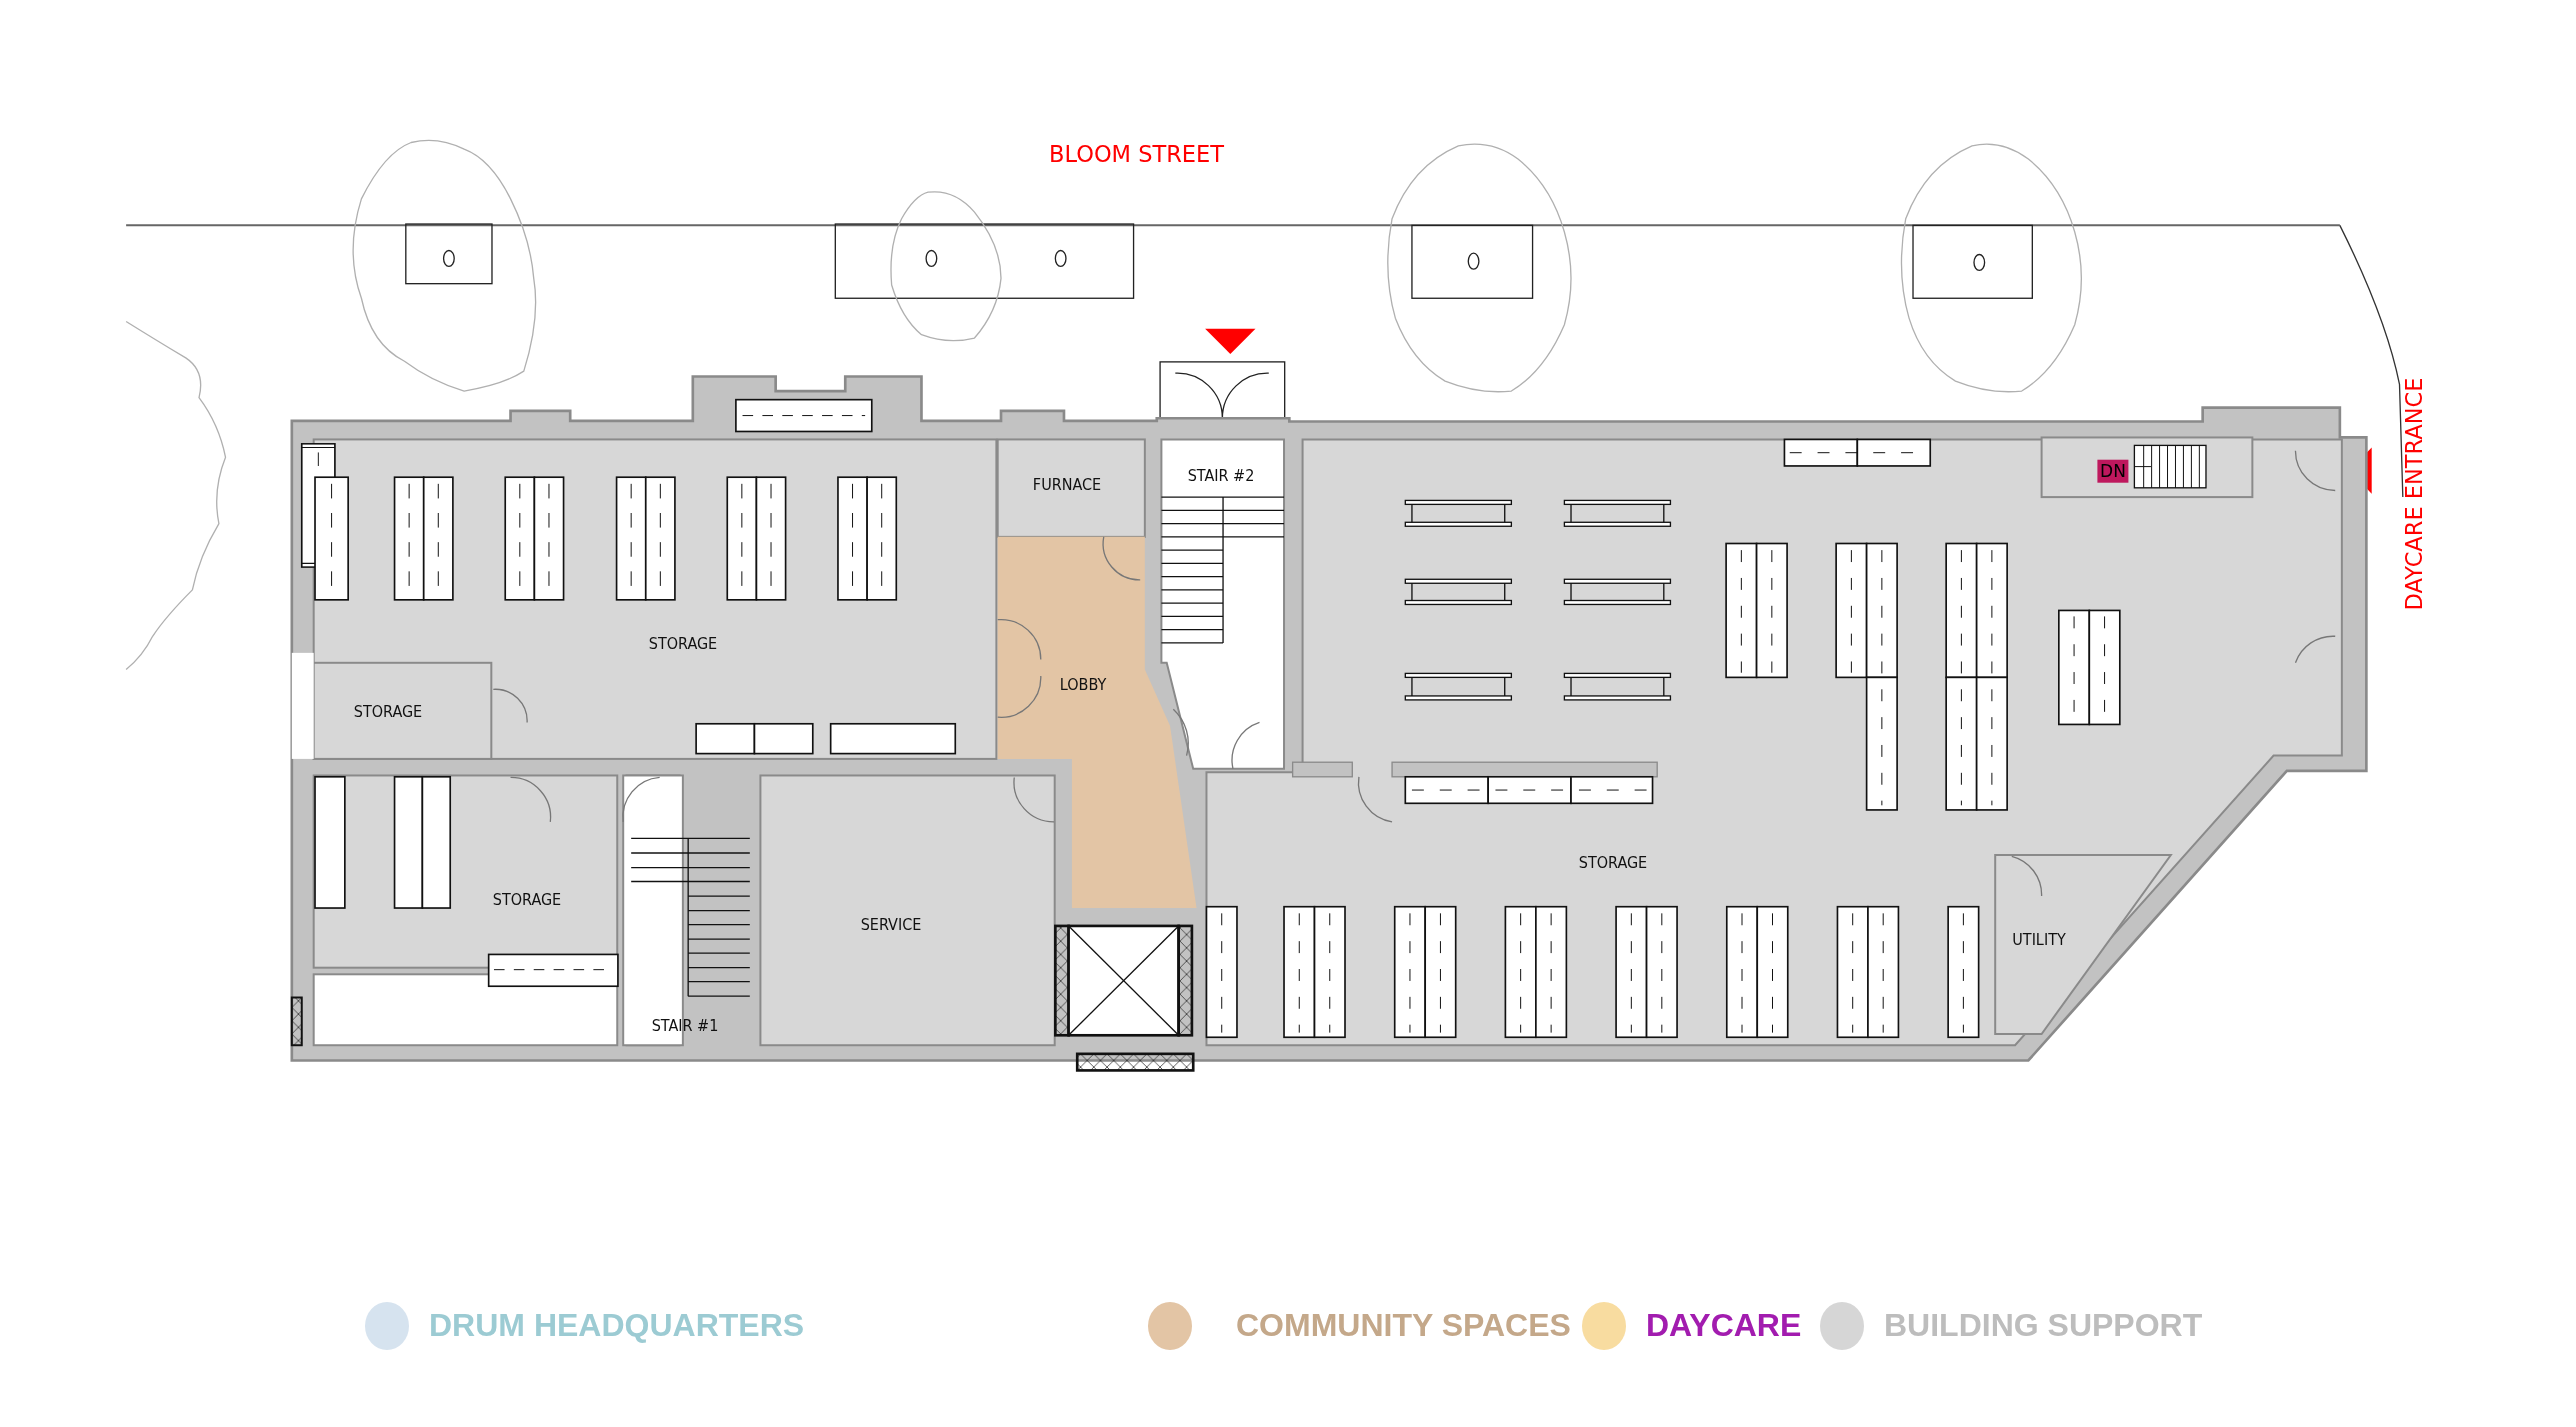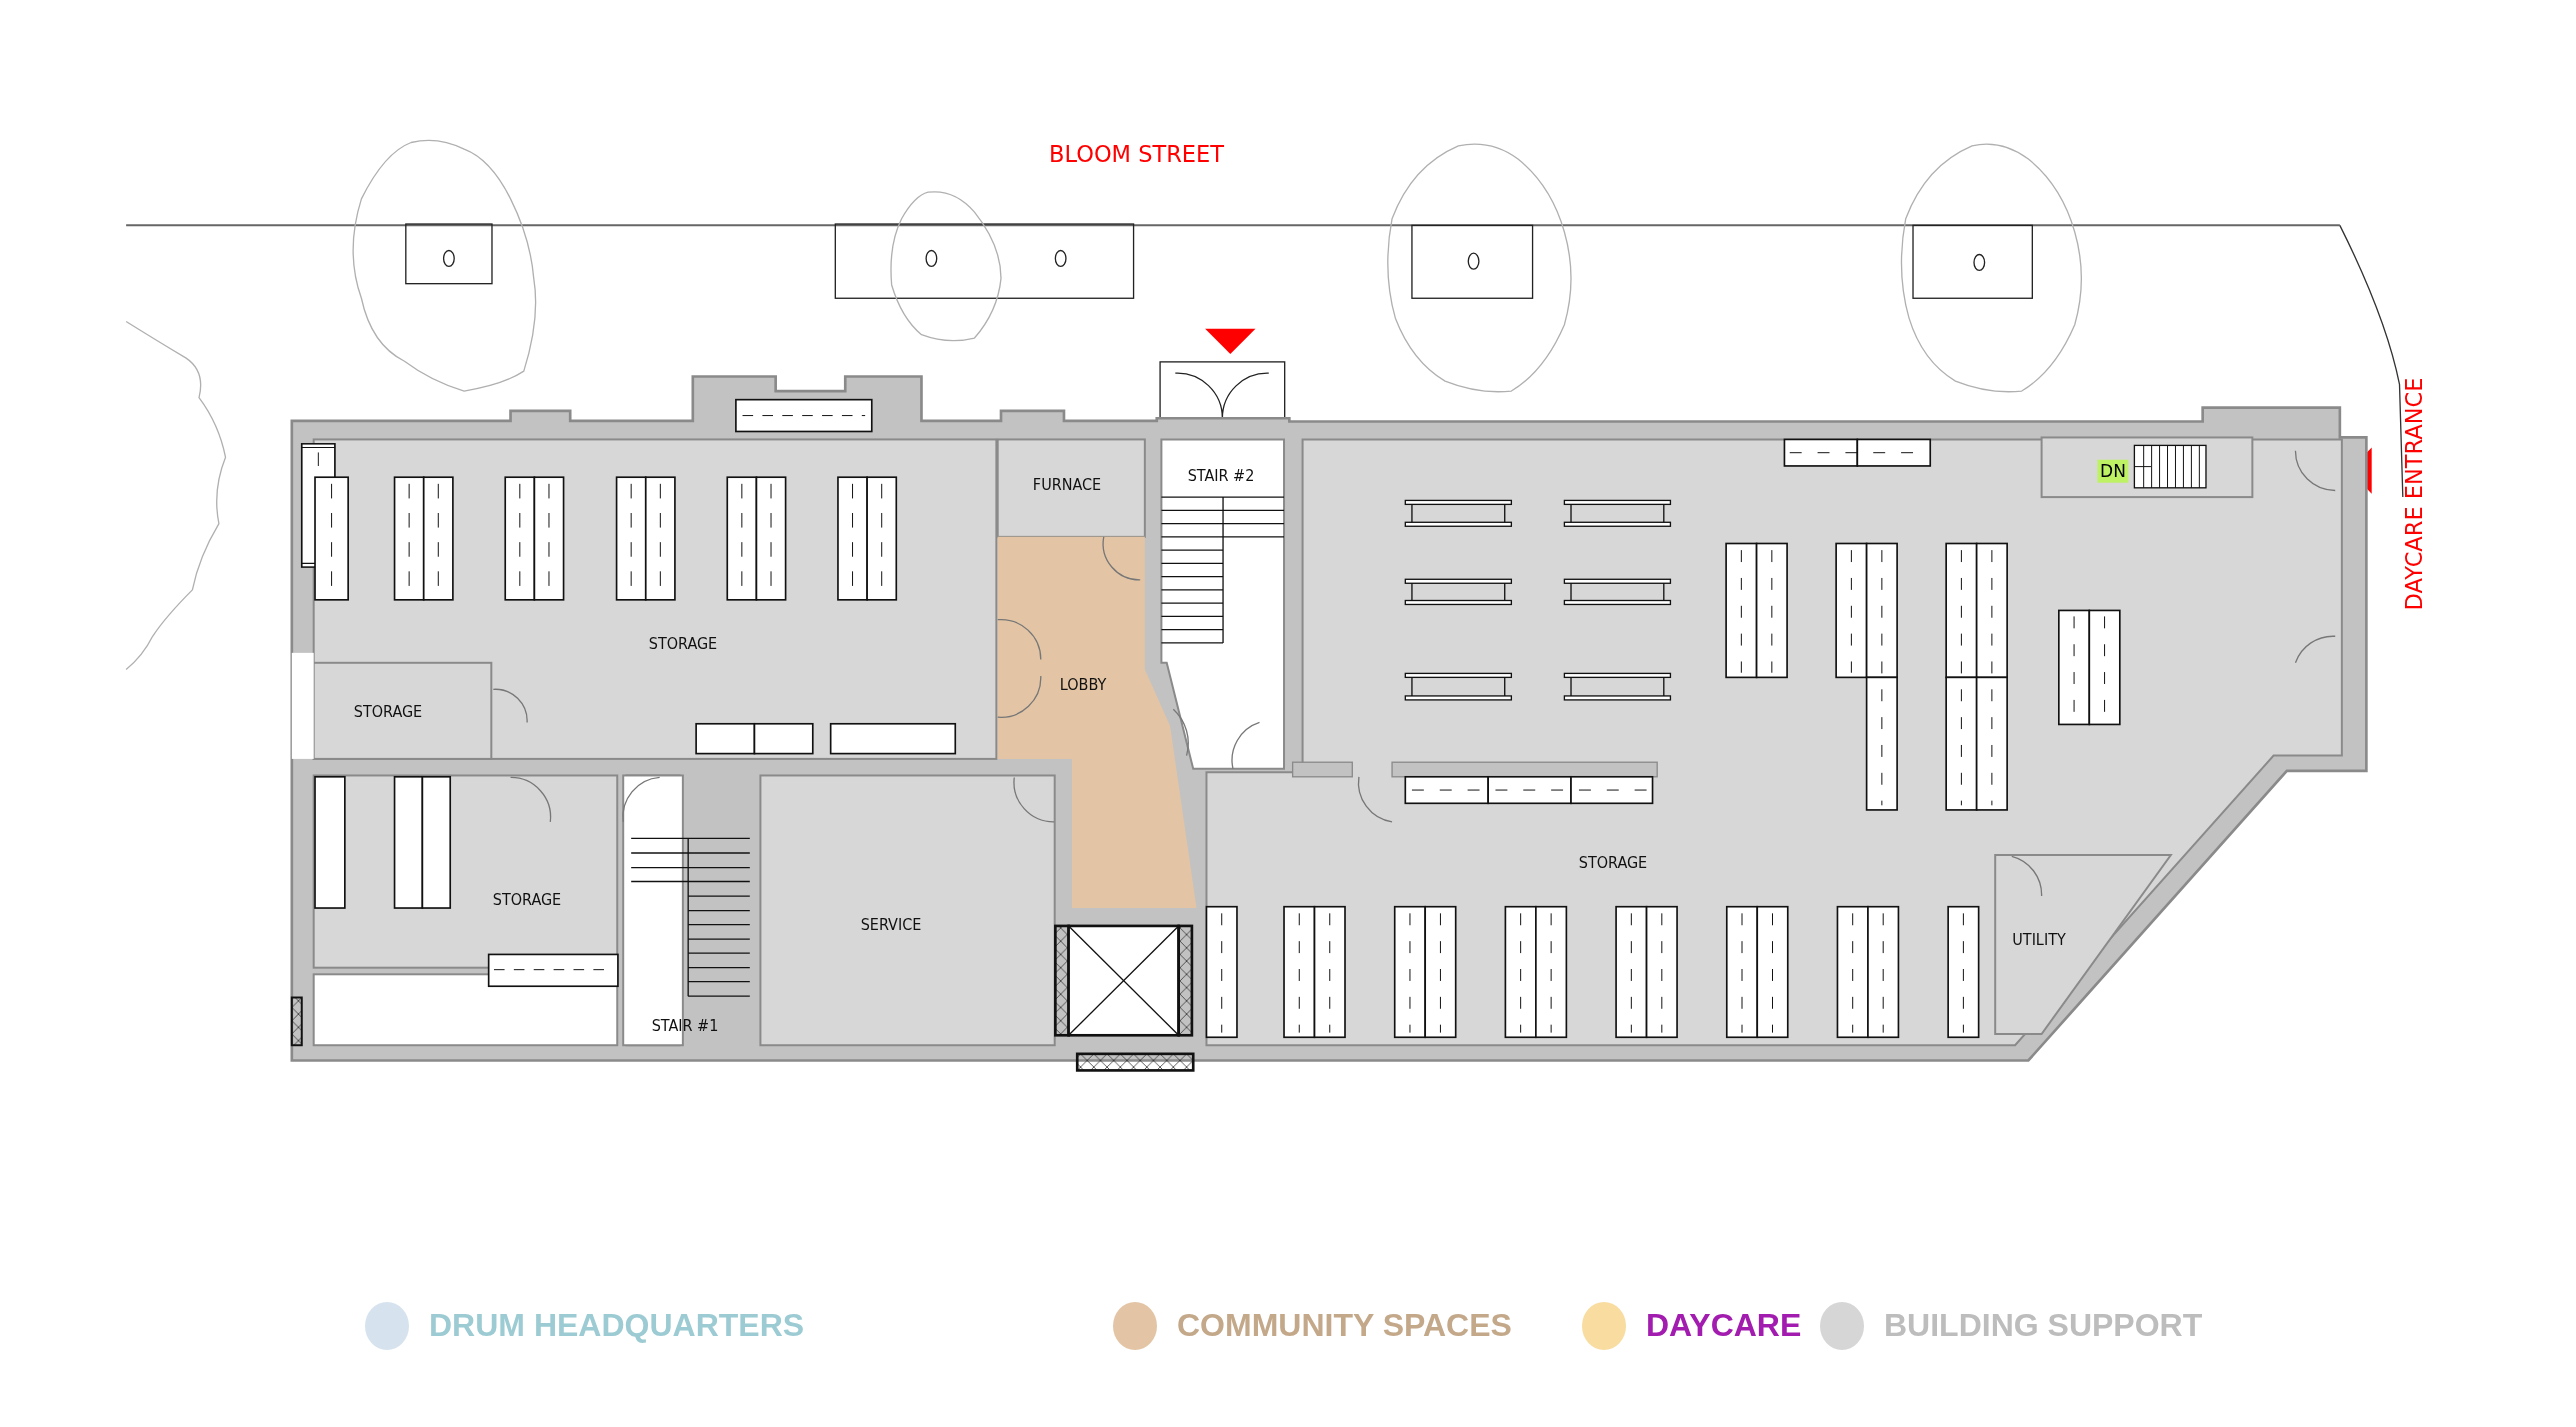--- a/index.html
+++ b/index.html
@@ -4,21 +4,21 @@
   <style>
     html, body { margin: 0; padding: 0; background: #ffffff; }
     body { width: 2576px; height: 1427px; position: relative; overflow: hidden; font-family: "Liberation Sans", sans-serif; }
     #plan { position: absolute; left: 0; top: 0; width: 2576px; height: 1427px; }
     .lbl { position: absolute; font-family: "DejaVu Sans", sans-serif; color: #111; font-size: 16px; letter-spacing: 0px; white-space: nowrap; transform: translate(-50%, -50%); transform-origin: center; font-stretch: condensed; }
     .red { color: #ff0000; font-family: "DejaVu Sans", sans-serif; font-size: 22.5px; position: absolute; white-space: nowrap; }
     .legend { position: absolute; left: 0; top: 1299px; width: 2576px; height: 53px; }
     .leg-item { position: absolute; top: 0; display: flex; align-items: center; height: 53px; }
     .leg-dot { width: 44px; height: 48px; border-radius: 50%; margin-right: 20px; }
     .leg-text { font-family: "Liberation Sans", sans-serif; font-weight: bold; font-size: 32px; letter-spacing: 0px; }
-    .dn { position: absolute; font-size: 17px; background: #bef264; padding: 1.3px 2.7px; transform: translate(-50%, -50%); font-family: "DejaVu Sans", sans-serif; }
+    .dn { position: absolute; font-size: 17px; background: #be185d; padding: 1.3px 2.7px; transform: translate(-50%, -50%); font-family: "DejaVu Sans", sans-serif; }
   </style>
 </head>
 <body>
 
 <svg id="plan" viewBox="0 0 3886 2153" xmlns="http://www.w3.org/2000/svg">
   <defs>
     <pattern id="hatch" width="20" height="20" patternUnits="userSpaceOnUse">
       <path d="M0 0 L20 20 M20 0 L0 20" stroke="#333" stroke-width="1.2"></path>
     </pattern>
     <g id="rack-v">
@@ -310,21 +310,21 @@
 <div class="lbl" style="left:685px; top:1025px;">STAIR #1</div>
 <div class="lbl" style="left:891px; top:924px;">SERVICE</div>
 <div class="lbl" style="left:2039px; top:939px;">UTILITY</div>
 <div class="dn" style="left:2113px; top:471px;">DN</div>
 
 <div class="legend">
   <div class="leg-item" style="left:365px;">
     <span class="leg-dot" style="background:#d6e3ef;"></span>
     <span class="leg-text" style="color:#9ccbd3;">DRUM HEADQUARTERS</span>
   </div>
-  <div class="leg-item" style="left:1113px;">
+  <div class="leg-item" style="left:1148px;gap:24px;">
     <span class="leg-dot" style="background:#e3c5a5;"></span>
     <span class="leg-text" style="color:#c4a88a;">COMMUNITY SPACES</span>
   </div>
   <div class="leg-item" style="left:1582px;">
     <span class="leg-dot" style="background:#f8dca0;"></span>
     <span class="leg-text" style="color:#a21caf;">DAYCARE</span>
   </div>
   <div class="leg-item" style="left:1820px;">
     <span class="leg-dot" style="background:#d6d6d6;"></span>
     <span class="leg-text" style="color:#bdbdbd;">BUILDING SUPPORT</span>

